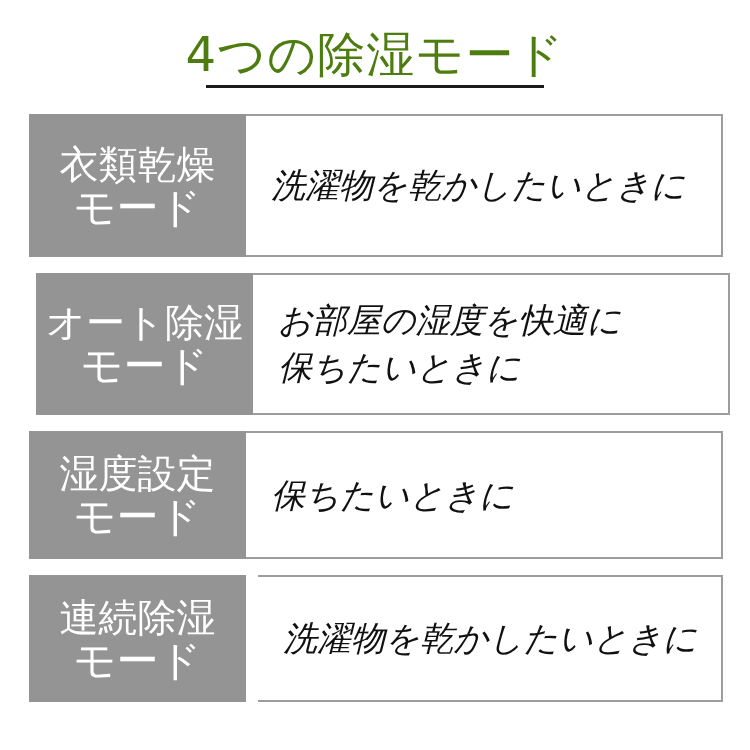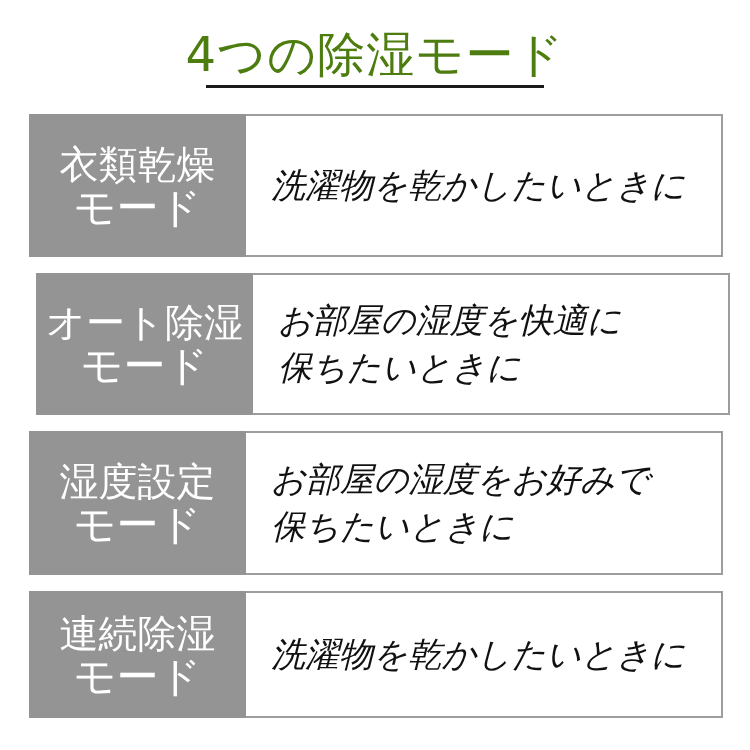--- a/index.html
+++ b/index.html
@@ -52,24 +52,25 @@
     width: 694px;
   }
   .mode-row {
     display: flex;
     align-items: stretch;
     width: 694px;
     margin-bottom: 16px;
   }
   .mode-row:last-child {
     margin-bottom: 8px;
+    gap: 12px;
   }
   .mode-row.h143 { height: 143px; }
   .mode-row.h142 { height: 142px; padding-left: 7px; }
-  .mode-row.h140 { height: 144px; }
+  .mode-row.h140 { height: 128px; }
   .mode-row.h127 { height: 127px; }
 
   .mode-label {
     flex: 0 0 217px;
     width: 217px;
     background: #949494;
     color: #ffffff;
     display: flex;
     flex-direction: column;
     align-items: center;
@@ -145,21 +146,20 @@
         <span class="mode-desc-line">保ちたいときに</span>
       </div>
     </div>
 
     <div class="mode-row h140">
       <div class="mode-label">
         <span class="mode-label-main">湿度設定</span>
         <span class="mode-label-sub">モード</span>
       </div>
       <div class="mode-desc">
-        <span class="mode-desc-line">お部屋の湿度をお好みで</span>
         <span class="mode-desc-line">保ちたいときに</span>
       </div>
     </div>
 
     <div class="mode-row h127">
       <div class="mode-label">
         <span class="mode-label-main">連続除湿</span>
         <span class="mode-label-sub">モード</span>
       </div>
       <div class="mode-desc">

